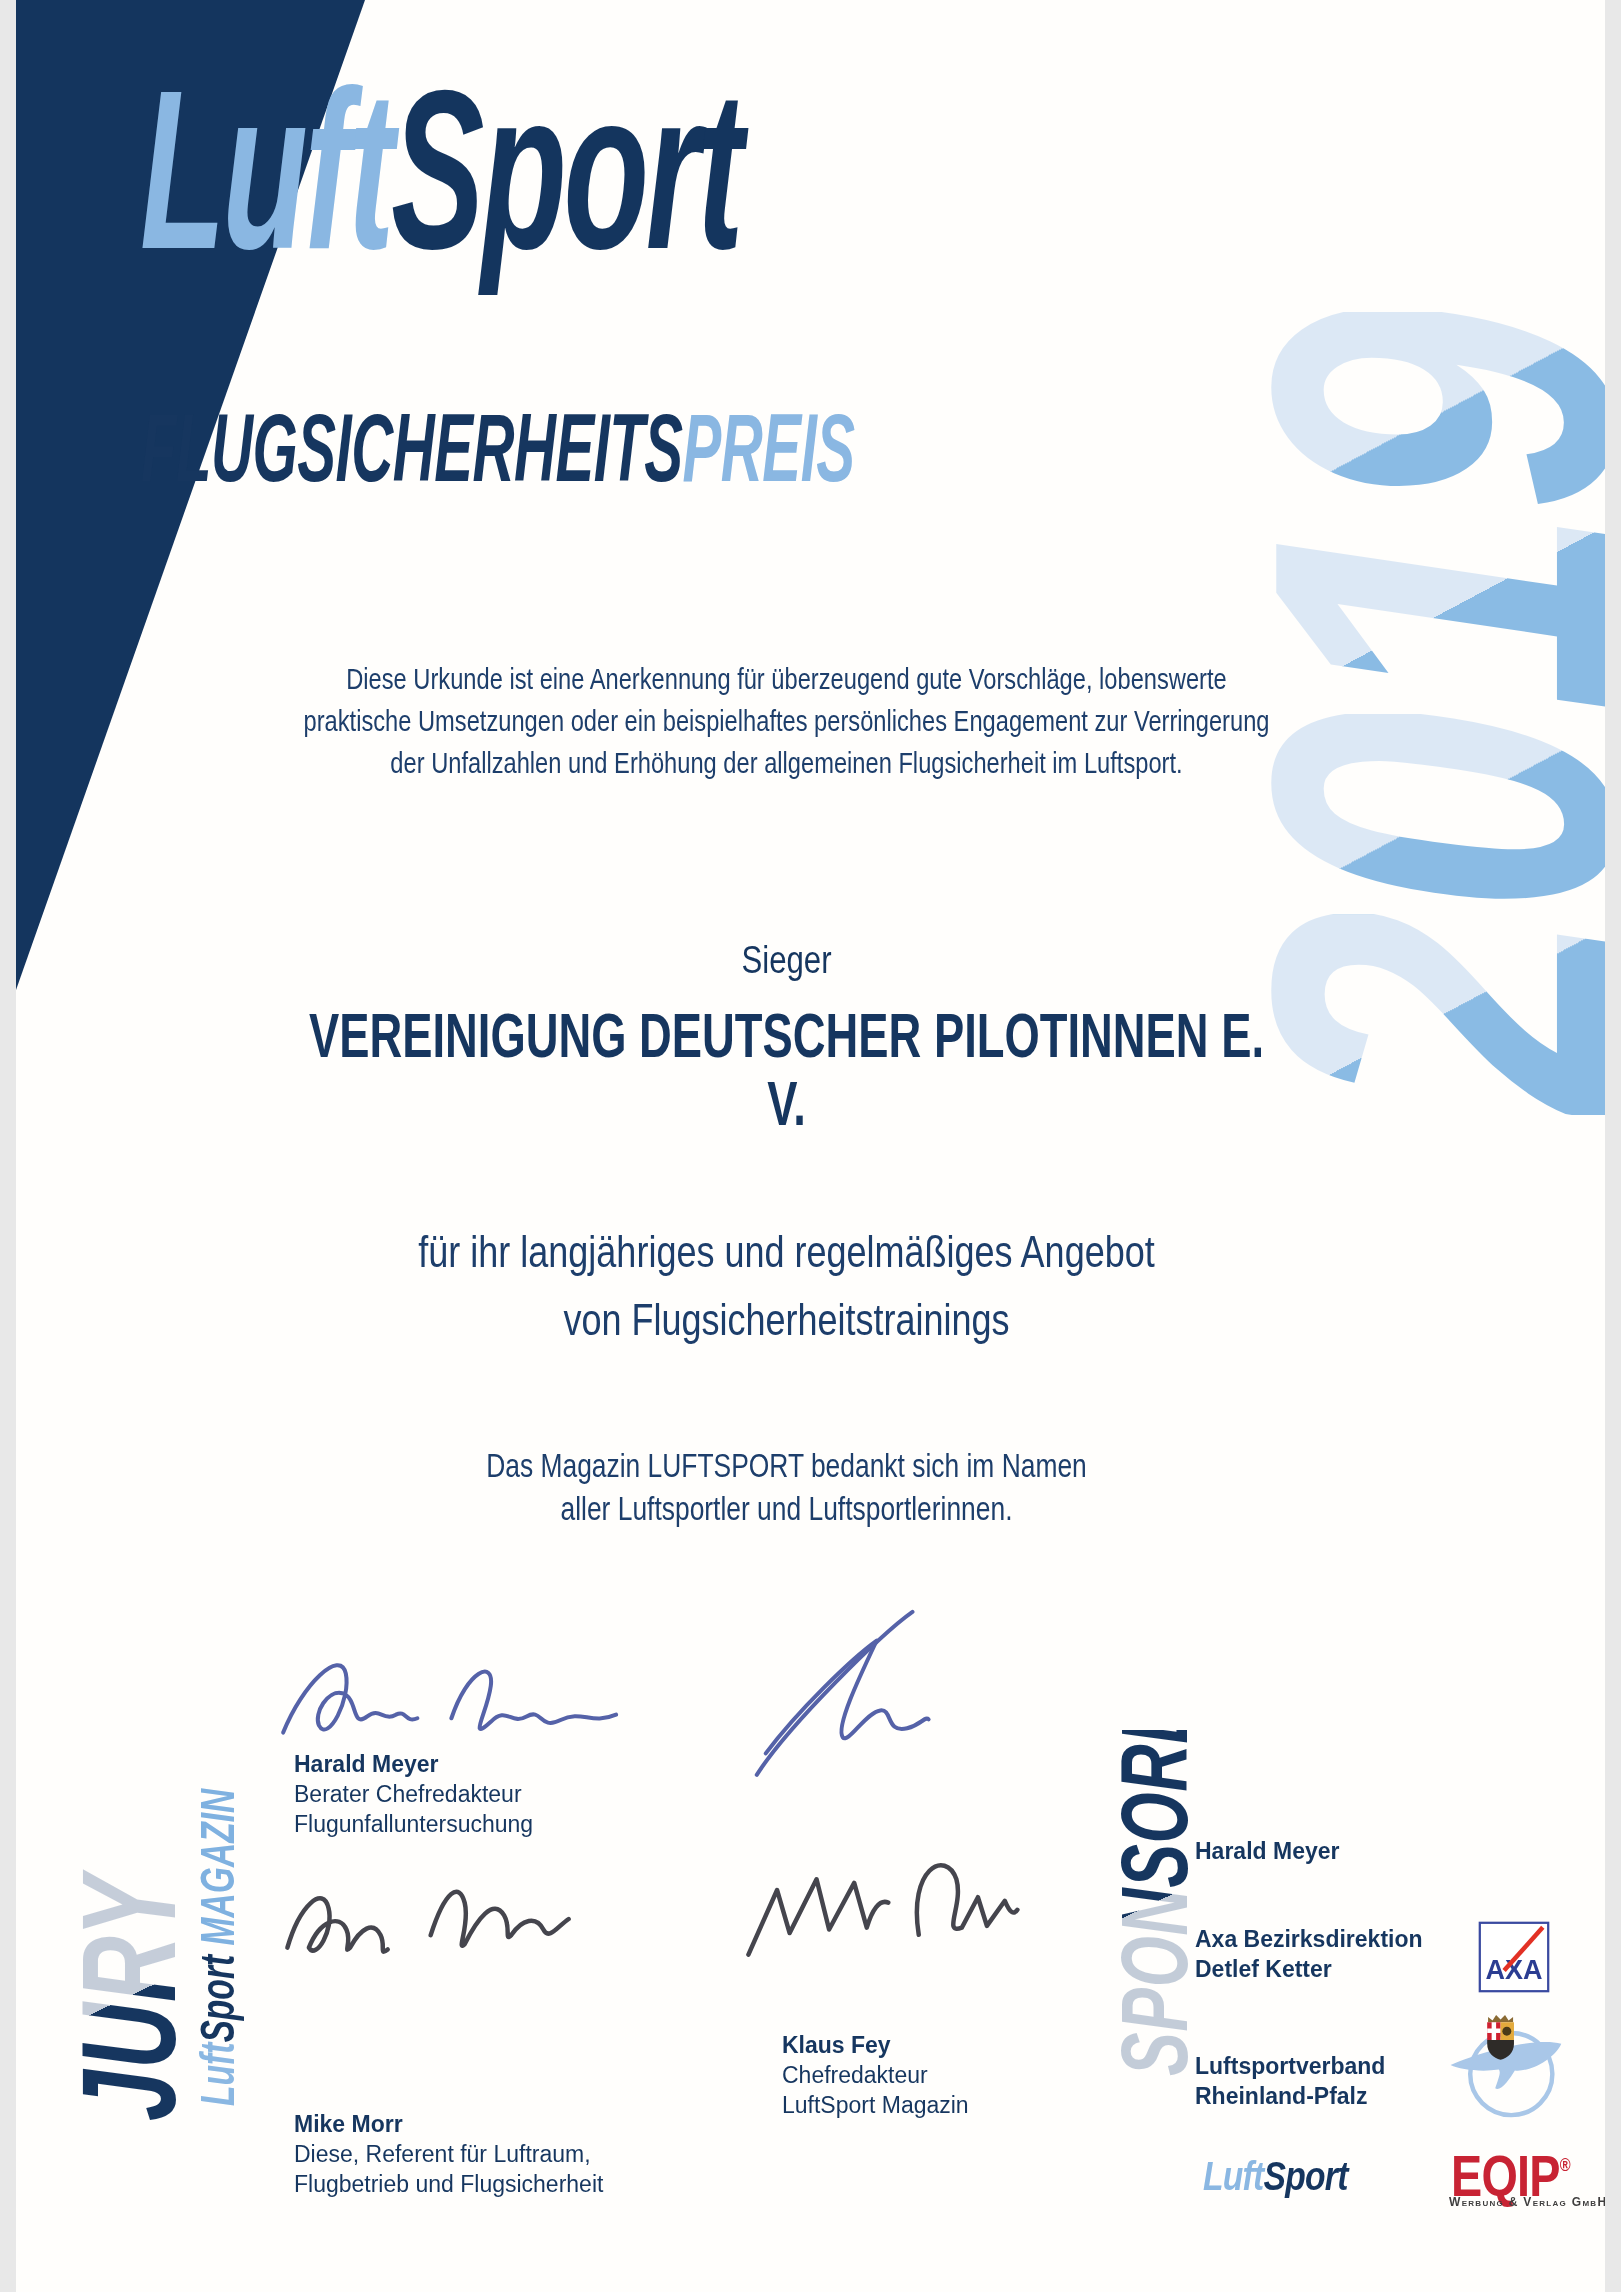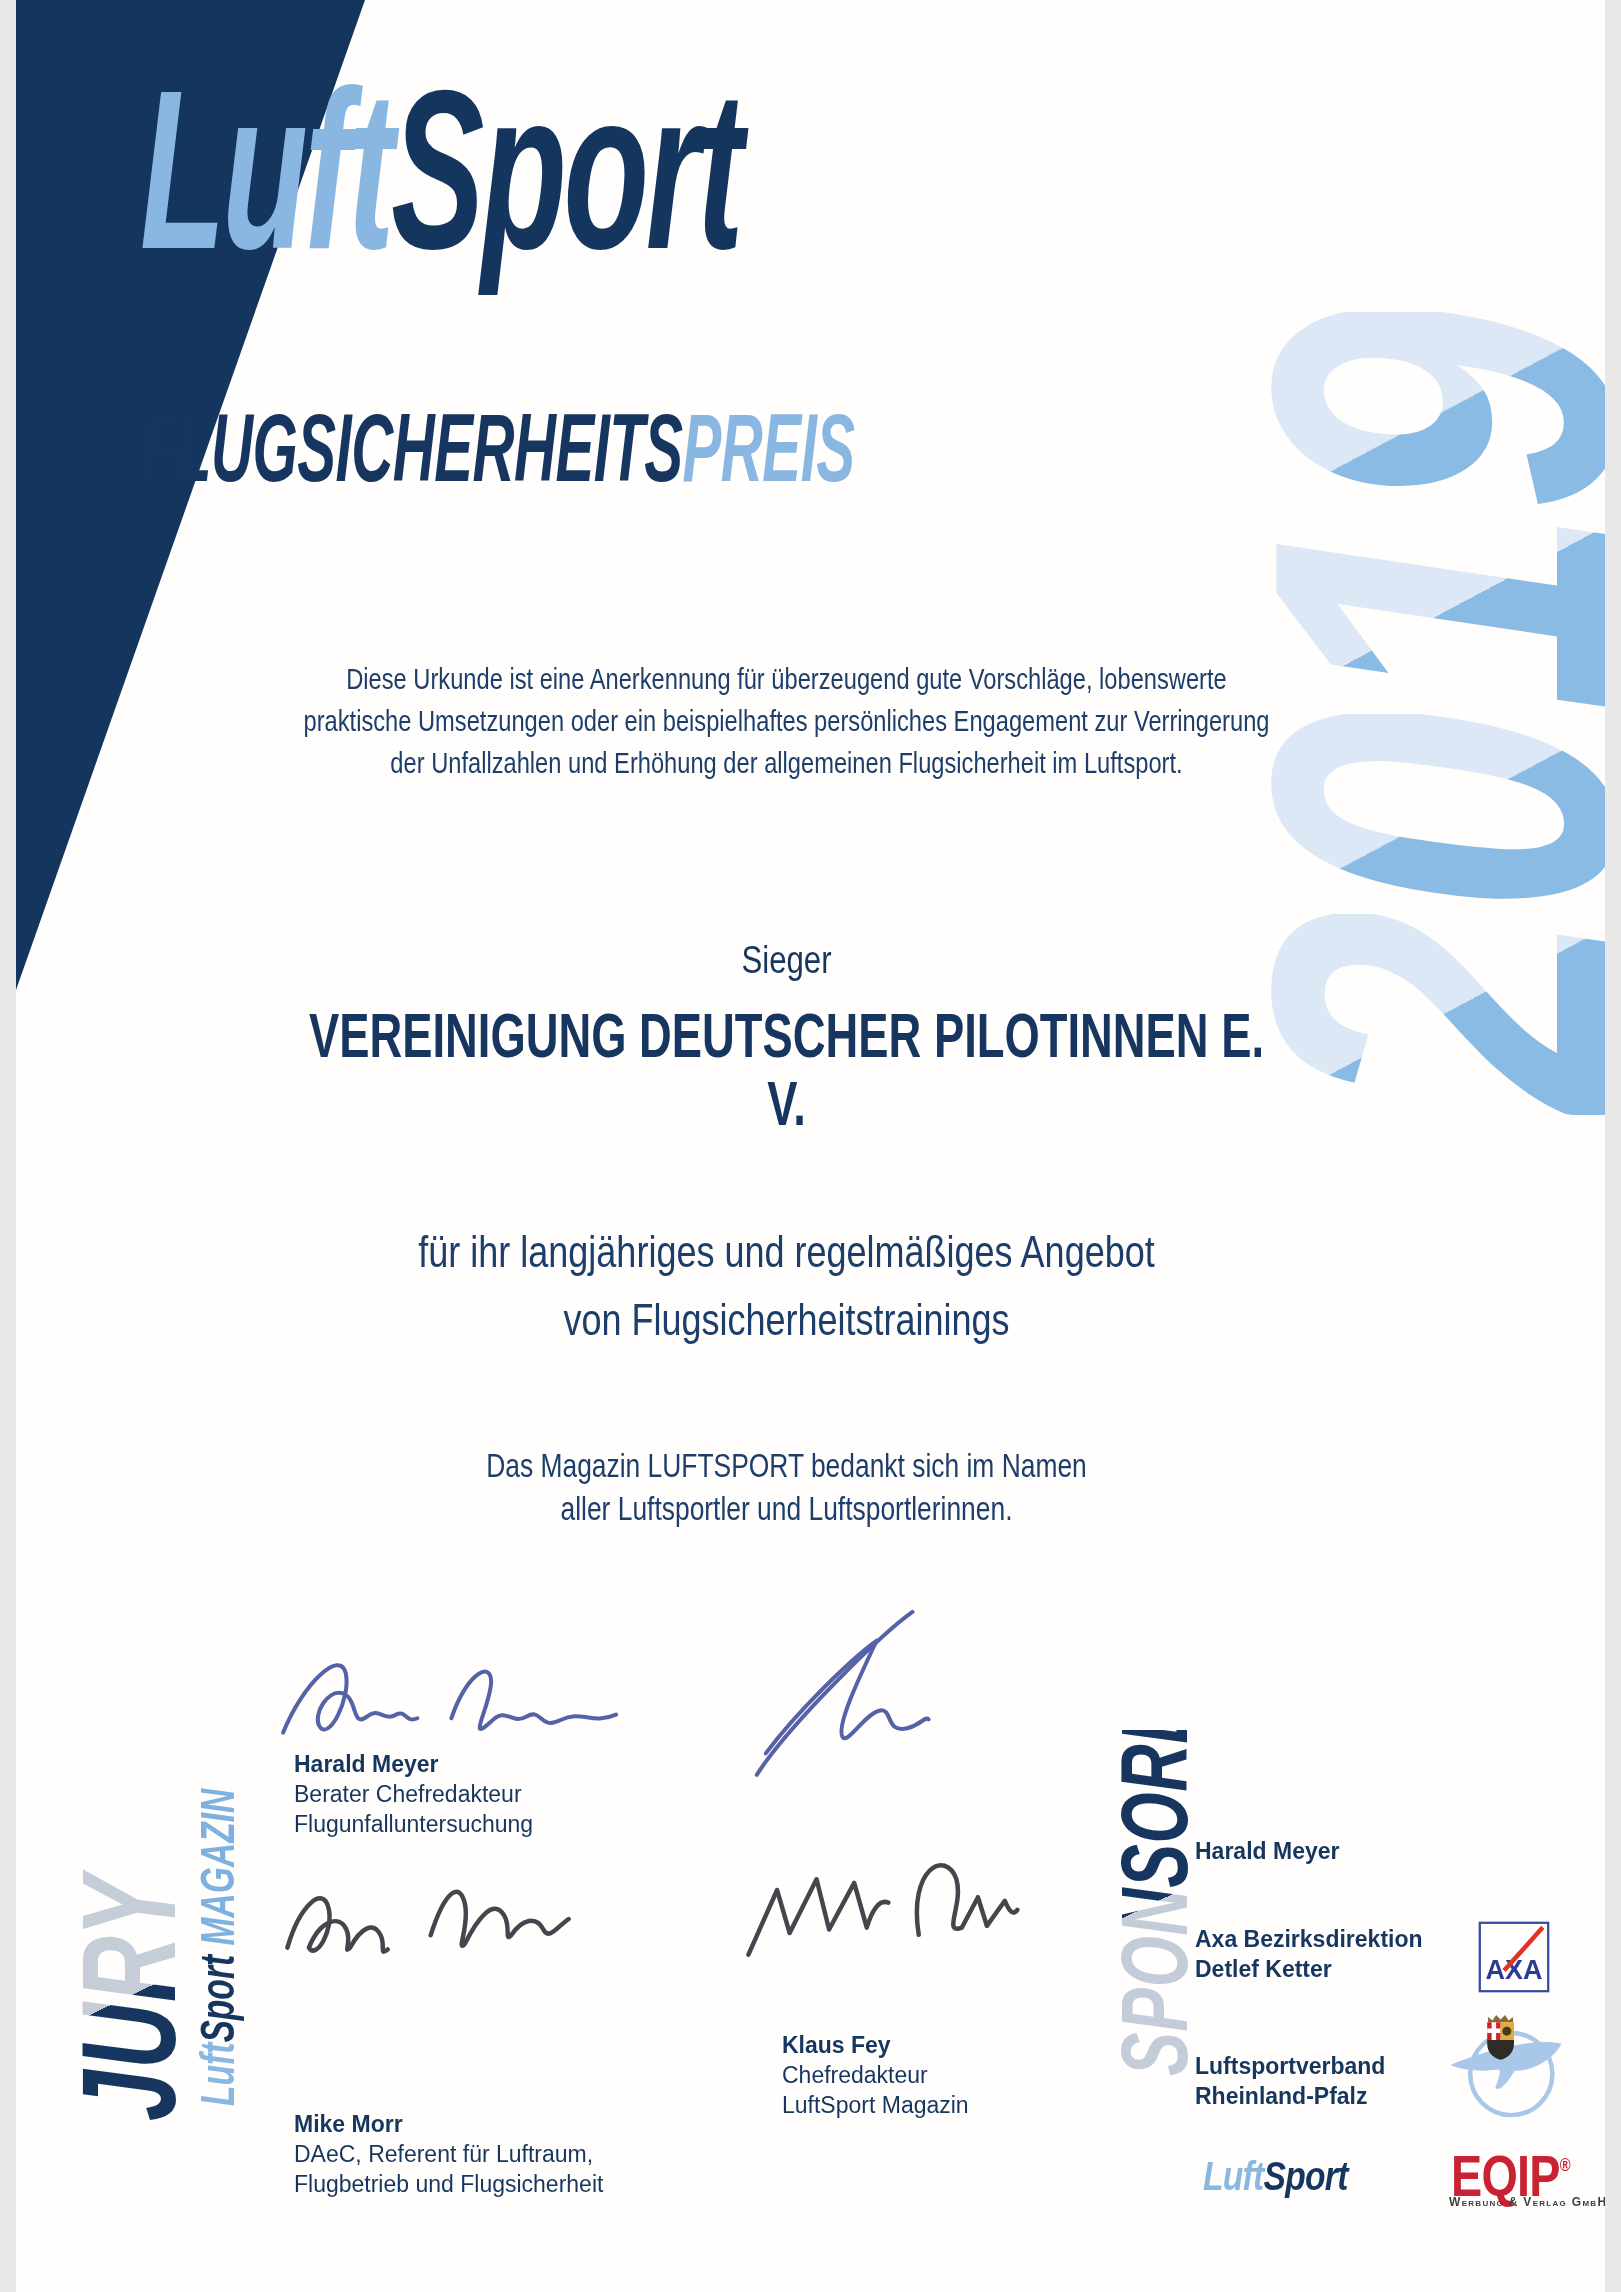--- a/index.html
+++ b/index.html
@@ -121,21 +121,21 @@
     <div class="multiline">Berater Chefredakteur
 Flugunfalluntersuchung</div>
   </div>
   <div class="abs nameblock" style="left:766px;top:1986px;margin-top:44px;">
     <div class="nm">Klaus Fey</div>
     <div class="multiline">Chefredakteur
 LuftSport Magazin</div>
   </div>
   <div class="abs nameblock" style="left:278px;top:2109px;">
     <div class="nm">Mike Morr</div>
-    <div class="multiline">DAeC, Referent für Luftraum,
+    <div class="multiline">Diese, Referent für Luftraum,
 Flugbetrieb und Flugsicherheit</div>
   </div>
 
   <div class="abs vword v-jury">JURY</div>
 
   <div class="abs vword v-mag"><span class="c-luft">Luft</span><span style="color:#16365f;">Sport</span><span class="c-mag"> MAGAZIN</span></div>
 
   <div class="abs vword v-sponsoren">SPONSOREN</div>
 
   <div class="abs sponsor-item multiline" style="top:1836px;">Harald Meyer</div>

